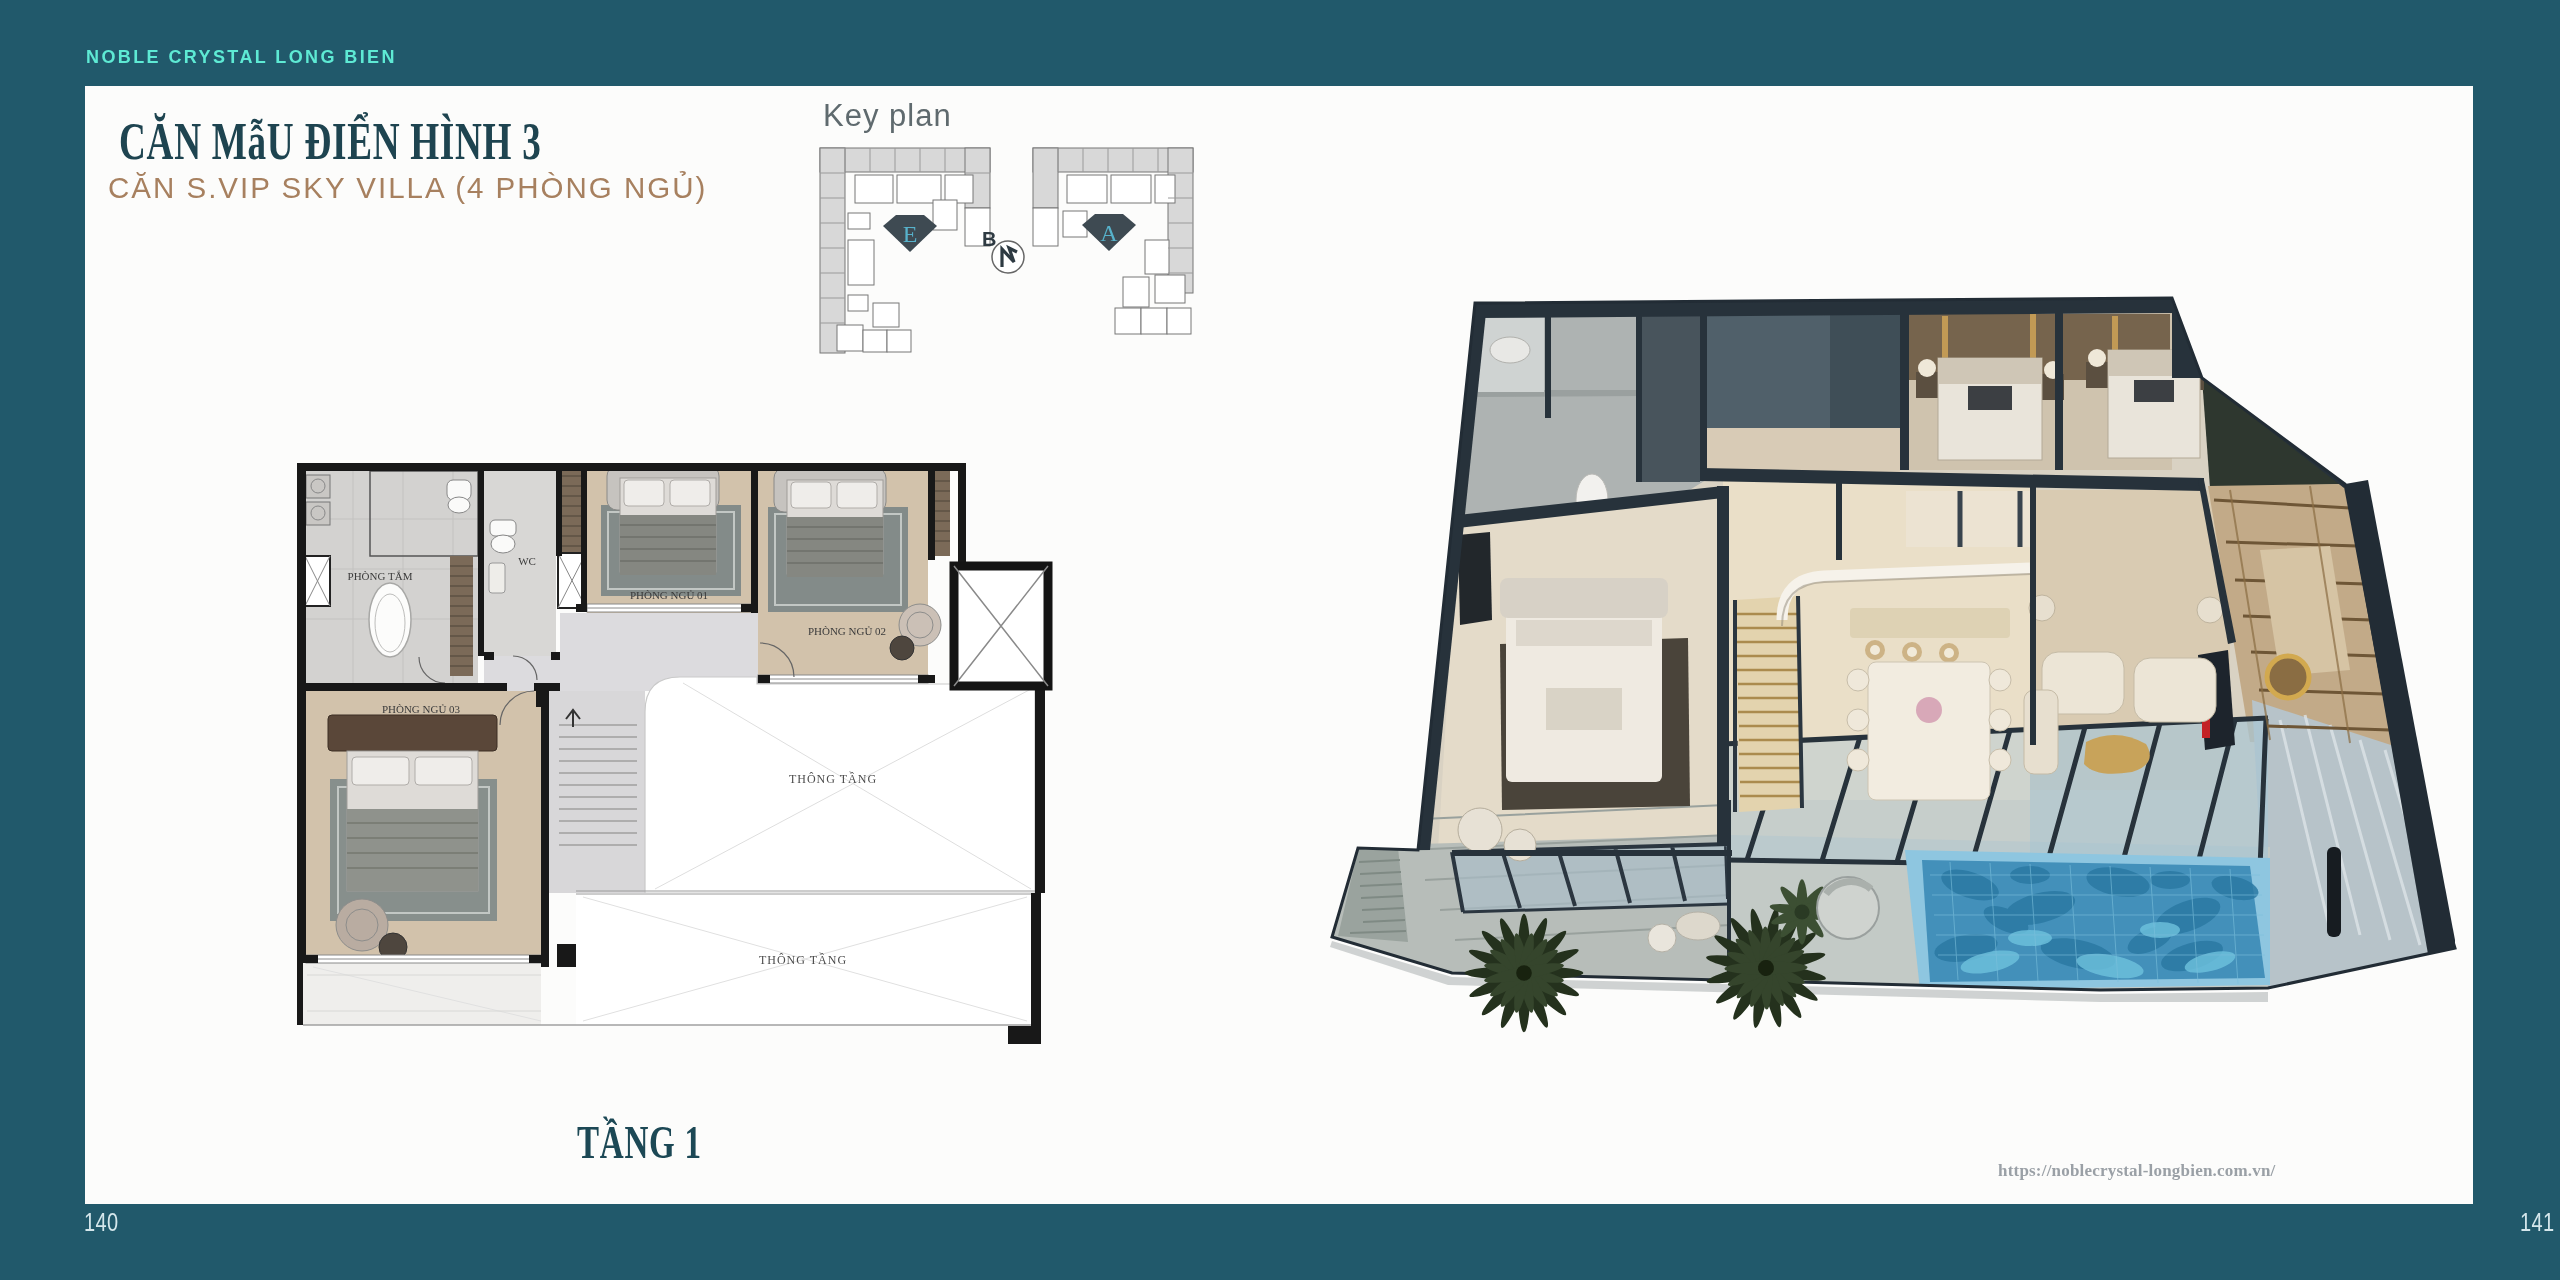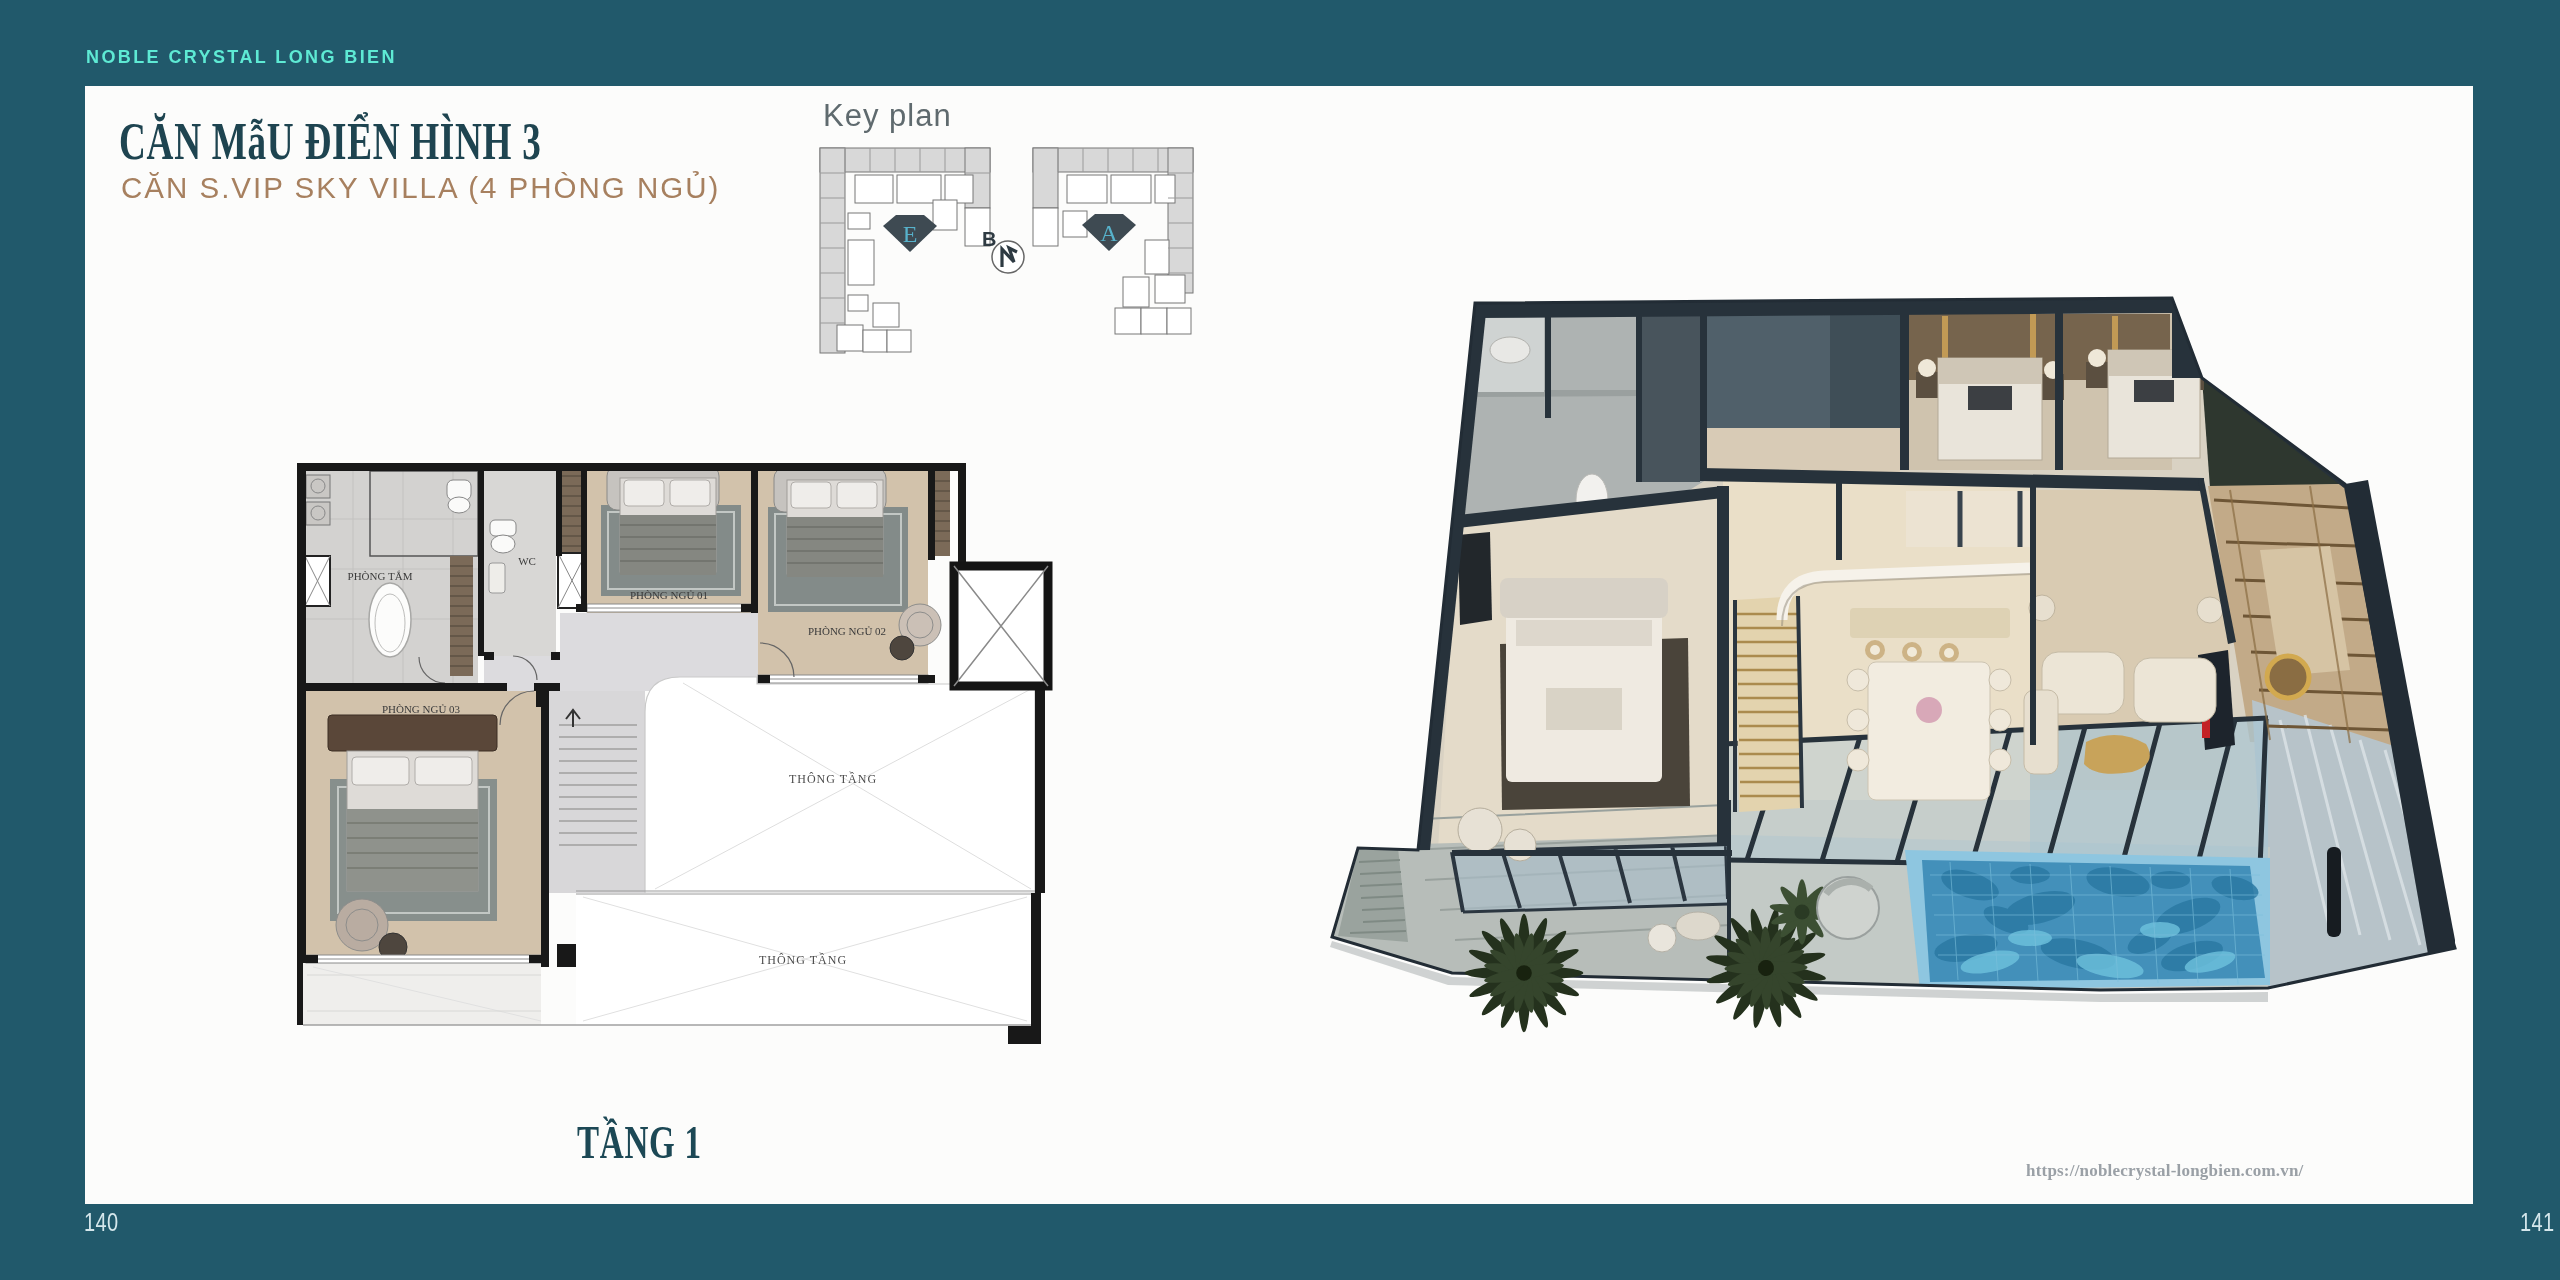--- a/index.html
+++ b/index.html
@@ -4,28 +4,28 @@
 <style>
   html,body{margin:0;padding:0;}
   body{width:2560px;height:1280px;background:#21596b;position:relative;overflow:hidden;
        font-family:"Liberation Sans",sans-serif;}
   .page{position:absolute;left:85px;top:86px;width:2388px;height:1118px;background:#fcfcfb;}
   .brand{position:absolute;left:86px;top:47px;color:#5eead4;font-size:18px;font-weight:bold;
          letter-spacing:2.4px;}
   .title{position:absolute;left:119px;top:112px;color:#1e4450;font-size:52px;font-weight:bold;
          font-family:"Liberation Serif",serif;letter-spacing:1px;transform:scaleX(.715);
          transform-origin:left top;white-space:nowrap;}
-  .subtitle{position:absolute;left:121px;top:171px;color:#a7805f;font-size:29.5px;
+  .subtitle{position:absolute;left:108px;top:171px;color:#a7805f;font-size:29.5px;
             letter-spacing:2px;white-space:nowrap;}
   .keyplan-label{position:absolute;left:823px;top:98px;color:#5f6a6e;font-size:31px;letter-spacing:1px;}
   .tang{position:absolute;left:577px;top:1116px;color:#1c4855;font-size:46px;font-weight:bold;
         font-family:"Liberation Serif",serif;letter-spacing:1px;transform:scaleX(.72);
         transform-origin:left top;white-space:nowrap;}
   .wm{position:absolute;left:1998px;top:1161px;color:#9aa0a6;font-size:17px;font-weight:bold;
-      font-family:"Liberation Serif",serif;letter-spacing:0.2px;margin-left:28px;}
+      font-family:"Liberation Serif",serif;letter-spacing:0.2px;}
   .p140{position:absolute;left:84px;top:1208px;color:#d5e7ec;font-size:25px;letter-spacing:0.5px;transform:scaleX(.8);transform-origin:left top;}
   .p141{position:absolute;left:2520px;top:1208px;color:#d5e7ec;font-size:25px;letter-spacing:0.5px;transform:scaleX(.8);transform-origin:left top;}
 </style>
 </head>
 <body>
   <div class="page"></div>
   <div class="brand">NOBLE CRYSTAL LONG BIEN</div>
   <div class="title">CĂN MẫU ĐIỂN HÌNH 3</div>
   <div class="subtitle">CĂN S.VIP SKY VILLA (4 PHÒNG NGỦ)</div>
   <div class="keyplan-label">Key plan</div>

